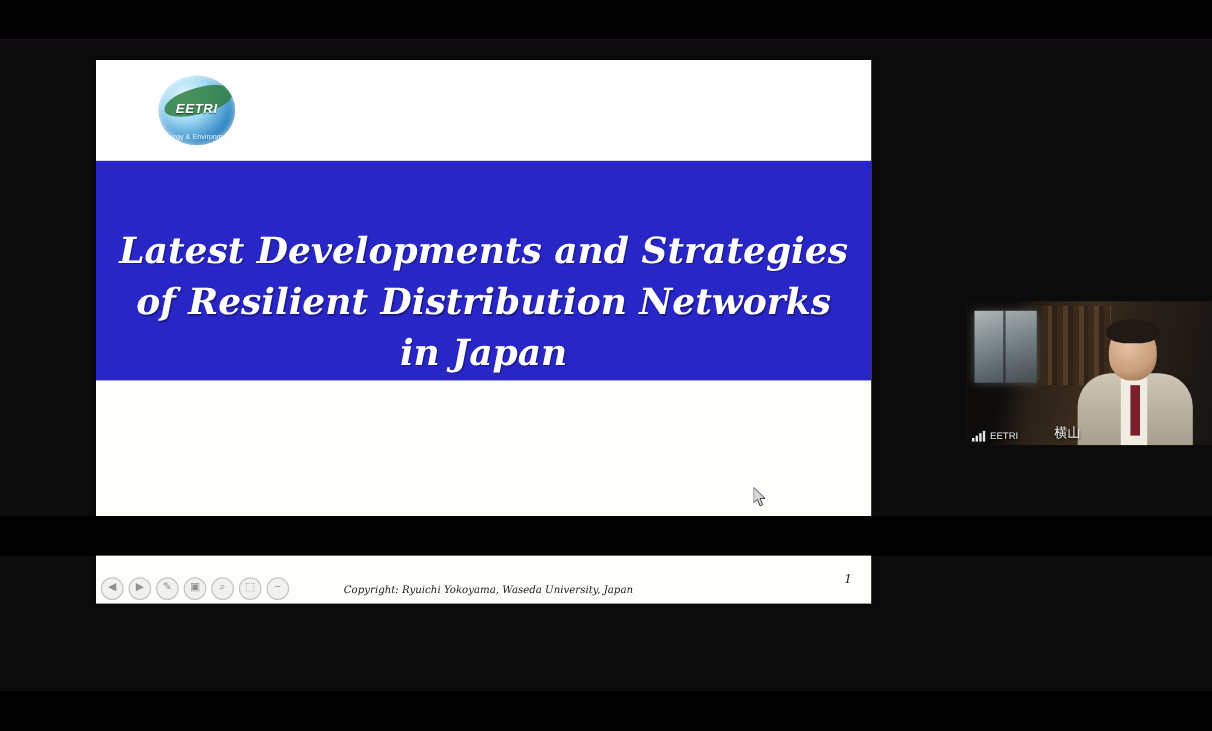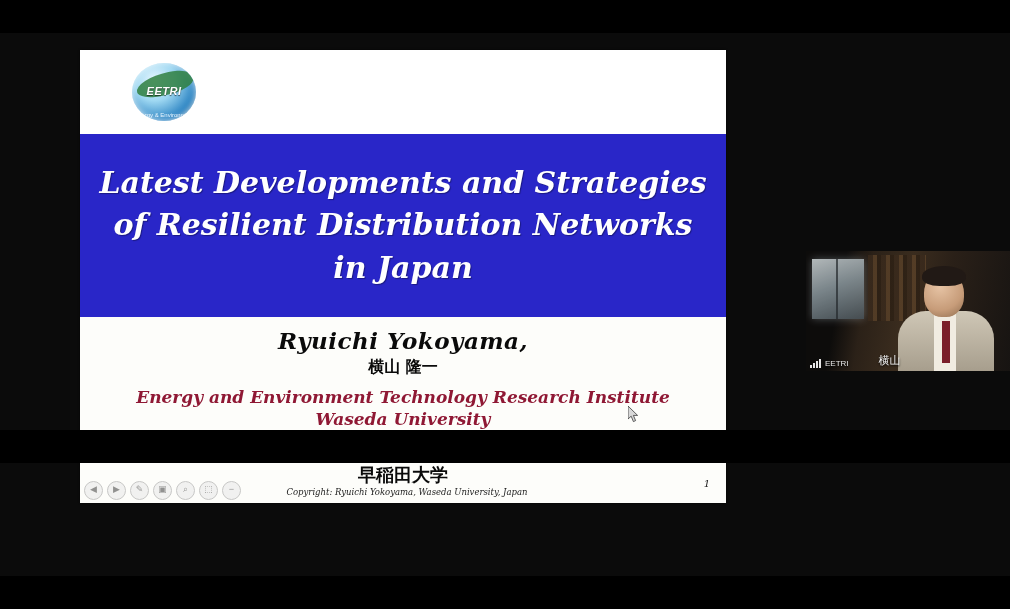--- a/index.html
+++ b/index.html
@@ -125,21 +125,21 @@
   }
 
   .title-band {
     position: absolute;
     left: 0;
     top: 84px;
     width: 646px;
     height: 183px;
     background: #2926c8;
     display: flex;
-    align-items: center;
+    align-items: flex-end;
     justify-content: center;
   }
   .title-band .title-text {
     color: #ffffff;
     font-family: "DejaVu Serif", serif;
     font-style: italic;
     font-weight: bold;
     font-size: 30px;
     line-height: 1.42;
     text-align: center;
@@ -399,28 +399,20 @@
           <div class="logo-sub">Energy &amp; Environment</div>
         </div>
 
 
       </div>
 
       <div class="title-band">
         <div class="title-text">Latest Developments and Strategies of Resilient Distribution Networks in Japan</div>
       </div>
 
-      <div class="byline">
-        <div class="presenter">Ryuichi Yokoyama,</div>
-        <div class="presenter-jp">横山 隆一</div>
-        <div class="affil1">Energy and Environment Technology Research Institute</div>
-        <div class="affil2">Waseda University</div>
-        <div class="affil1-jp">環境能源技術研究所</div>
-        <div class="affil2-jp">早稲田大学</div>
-      </div>
 
       <div class="copyright">Copyright:  Ryuichi Yokoyama, Waseda University, Japan</div>
       <div class="page-number">1</div>
 
       <div class="viewer-toolbar">
         <div class="vt-btn">◀</div>
         <div class="vt-btn">▶</div>
         <div class="vt-btn">✎</div>
         <div class="vt-btn">▣</div>
         <div class="vt-btn">⌕</div>

